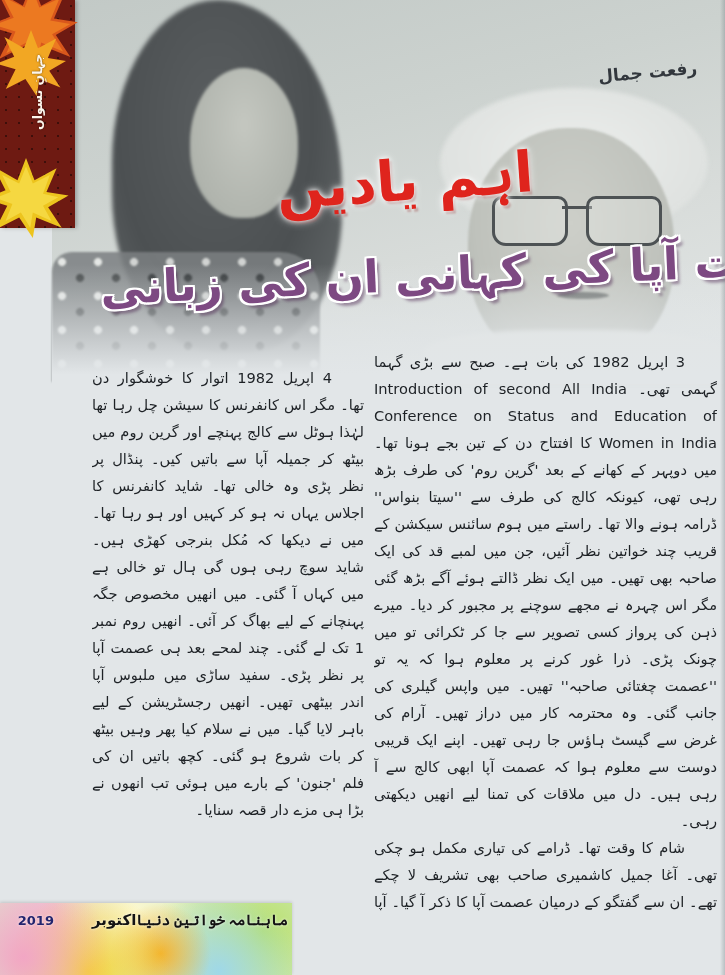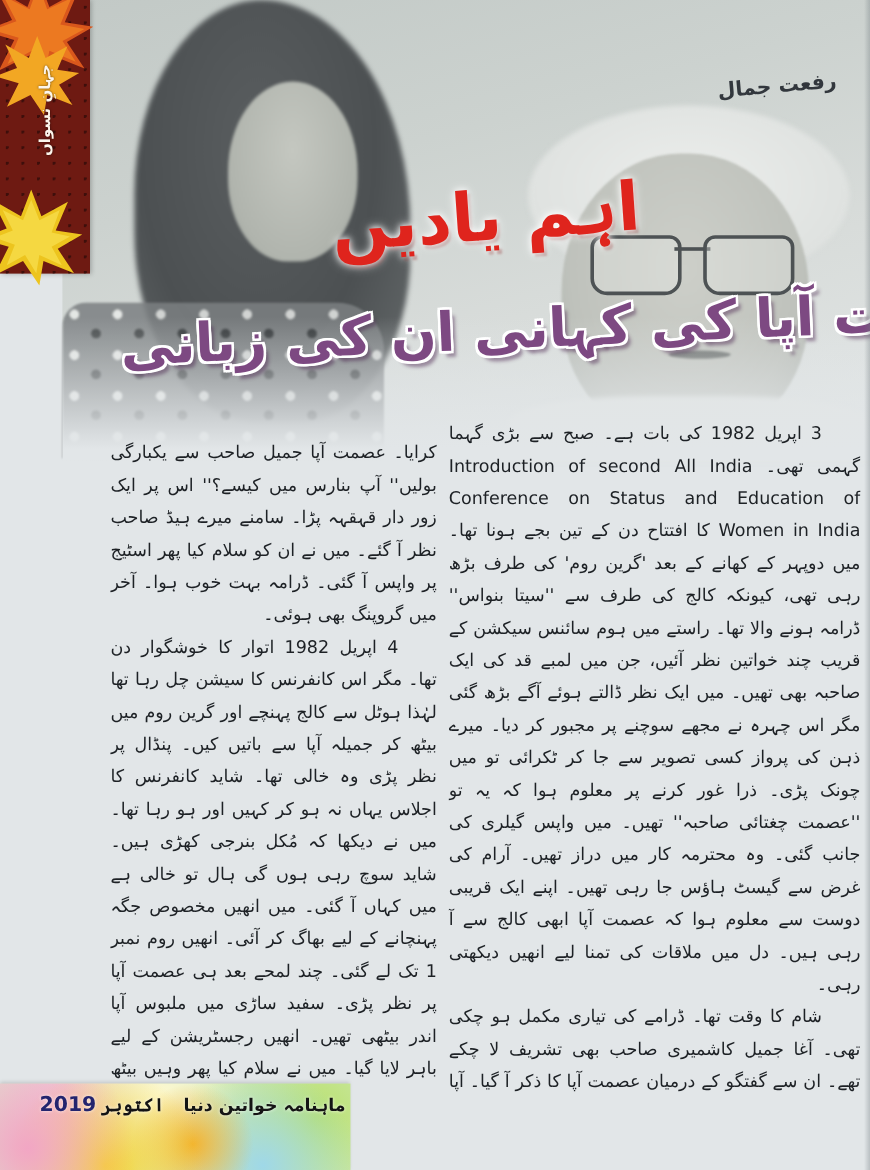--- a/index.html
+++ b/index.html
@@ -69,23 +69,23 @@
            radial-gradient(circle at 8% 75%,#f2a6c4 0%,rgba(242,166,196,0) 32%),
            radial-gradient(circle at 30% 95%,#f6d32a 0%,rgba(246,211,42,0) 38%),
            radial-gradient(circle at 55% 70%,#f3b32f 0%,rgba(243,179,47,0) 30%),
            radial-gradient(circle at 75% 95%,#9fd8e8 0%,rgba(159,216,232,0) 35%),
            radial-gradient(circle at 90% 40%,#b8e06c 0%,rgba(184,224,108,0) 40%),
            radial-gradient(circle at 45% 15%,#fdf8cf 0%,rgba(253,248,207,0) 45%),
            radial-gradient(circle at 18% 25%,#f4c0d8 0%,rgba(244,192,216,0) 35%);
          box-shadow:0 -1px 3px rgba(0,0,0,.15);}
   .footer-row{position:absolute;top:8px;right:4px;direction:rtl;display:flex;
          align-items:baseline;white-space:nowrap;}
-  .footer-mag{font-size:14.5px;font-weight:bold;color:#141414;margin-left:16px;text-shadow:0 0 3px rgba(255,255,255,.8);}
-  .footer-month{font-size:15px;font-weight:bold;color:#141414;margin-left:4px;text-shadow:0 0 3px rgba(255,255,255,.8);font-family:Liberation Serif, serif;}
-  .footer-year{font-size:17px;font-weight:bold;color:#23246e;margin-left:8px;text-shadow:0 0 3px rgba(255,255,255,.8);}
+  .footer-mag{font-size:14.5px;font-weight:bold;color:#141414;text-shadow:0 0 3px rgba(255,255,255,.8);font-family:Liberation Serif, serif;}
+  .footer-month{font-size:15px;font-weight:bold;color:#141414;margin-left:38px;text-shadow:0 0 3px rgba(255,255,255,.8);}
+  .footer-year{font-size:13px;font-weight:bold;color:#23246e;margin-left:8px;text-shadow:0 0 3px rgba(255,255,255,.8);}
 
   .edge-line{right:0;top:0;width:5px;height:975px;
          background:linear-gradient(90deg,rgba(0,0,0,0),rgba(110,120,125,.35));}
 </style>
 </head>
 <body>
 
 <div class="abs photo">
   <div class="abs hair-young"></div>
   <div class="abs face-young"></div>
@@ -125,21 +125,20 @@
 <div class="abs author">رفعت جمال</div>
 <div class="abs section-title">اہم یادیں</div>
 <div class="abs main-title">عصمت آپا کی کہانی ان کی زبانی</div>
 
 <div class="abs col col-right">
   <p>3 اپریل 1982 کی بات ہے۔ صبح سے بڑی گہما گہمی تھی۔ Introduction of second All India Conference on Status and Education of Women in India کا افتتاح دن کے تین بجے ہونا تھا۔ میں دوپہر کے کھانے کے بعد 'گرین روم' کی طرف بڑھ رہی تھی، کیونکہ کالج کی طرف سے ''سیتا بنواس'' ڈرامہ ہونے والا تھا۔ راستے میں ہوم سائنس سیکشن کے قریب چند خواتین نظر آئیں، جن میں لمبے قد کی ایک صاحبہ بھی تھیں۔ میں ایک نظر ڈالتے ہوئے آگے بڑھ گئی مگر اس چہرہ نے مجھے سوچنے پر مجبور کر دیا۔ میرے ذہن کی پرواز کسی تصویر سے جا کر ٹکرائی تو میں چونک پڑی۔ ذرا غور کرنے پر معلوم ہوا کہ یہ تو ''عصمت چغتائی صاحبہ'' تھیں۔ میں واپس گیلری کی جانب گئی۔ وہ محترمہ کار میں دراز تھیں۔ آرام کی غرض سے گیسٹ ہاؤس جا رہی تھیں۔ اپنے ایک قریبی دوست سے معلوم ہوا کہ عصمت آپا ابھی کالج سے آ رہی ہیں۔ دل میں ملاقات کی تمنا لیے انھیں دیکھتی رہی۔</p>
   <p>شام کا وقت تھا۔ ڈرامے کی تیاری مکمل ہو چکی تھی۔ آغا جمیل کاشمیری صاحب بھی تشریف لا چکے تھے۔ ان سے گفتگو کے درمیان عصمت آپا کا ذکر آ گیا۔ آپا سامنے صوفے پر بیٹھی نظر آئیں۔ جمیلہ آپا نے کہا ''جمیل صاحب آپ مل کر تعارف کرا دیں۔'' نماز کا وقت ہو رہا تھا۔ ڈرامہ شروع ہونے میں کچھ تاخیر تھی۔ میری نماز مغرب قضا ہو رہی تھی لیکن جمیل صاحب نماز مغرب ادا کر رہے تھے۔ میں اور جمیلہ آپا ان کی نماز کی ادائیگی کا انتظار کرنے لگے۔ اس نماز کے بعد ہم لوگ اسٹیج سے نیچے اترے۔ پنڈال کافی بھر چکا تھا، جمیل صاحب نے ہم لوگوں کا رسمی تعارف</p>
 </div>
 
 <div class="abs col col-left">
-  <p class="cont">کرایا۔ عصمت آپا جمیل صاحب سے یکبارگی بولیں'' آپ بنارس میں کیسے؟'' اس پر ایک زور دار قہقہہ پڑا۔ سامنے میرے ہیڈ صاحب نظر آ گئے۔ میں نے ان کو سلام کیا پھر اسٹیج پر واپس آ گئی۔ ڈرامہ بہت خوب ہوا۔ آخر میں گروپنگ بھی ہوئی۔</p>
   <p>4 اپریل 1982 اتوار کا خوشگوار دن تھا۔ مگر اس کانفرنس کا سیشن چل رہا تھا لہٰذا ہوٹل سے کالج پہنچے اور گرین روم میں بیٹھ کر جمیلہ آپا سے باتیں کیں۔ پنڈال پر نظر پڑی وہ خالی تھا۔ شاید کانفرنس کا اجلاس یہاں نہ ہو کر کہیں اور ہو رہا تھا۔ میں نے دیکھا کہ مُکل بنرجی کھڑی ہیں۔ شاید سوچ رہی ہوں گی ہال تو خالی ہے میں کہاں آ گئی۔ میں انھیں مخصوص جگہ پہنچانے کے لیے بھاگ کر آئی۔ انھیں روم نمبر 1 تک لے گئی۔ چند لمحے بعد ہی عصمت آپا پر نظر پڑی۔ سفید ساڑی میں ملبوس آپا اندر بیٹھی تھیں۔ انھیں رجسٹریشن کے لیے باہر لایا گیا۔ میں نے سلام کیا پھر وہیں بیٹھ کر بات شروع ہو گئی۔ کچھ باتیں ان کی فلم 'جنون' کے بارے میں ہوئی تب انھوں نے بڑا ہی مزے دار قصہ سنایا۔</p>
 
 </div>
 
 <div class="abs footer">
   <div class="footer-row">
     <span class="footer-mag">ماہنامہ خواتین دنیا</span>
     <span class="footer-month">اکتوبر</span>
     <span class="footer-year">2019</span>
 

